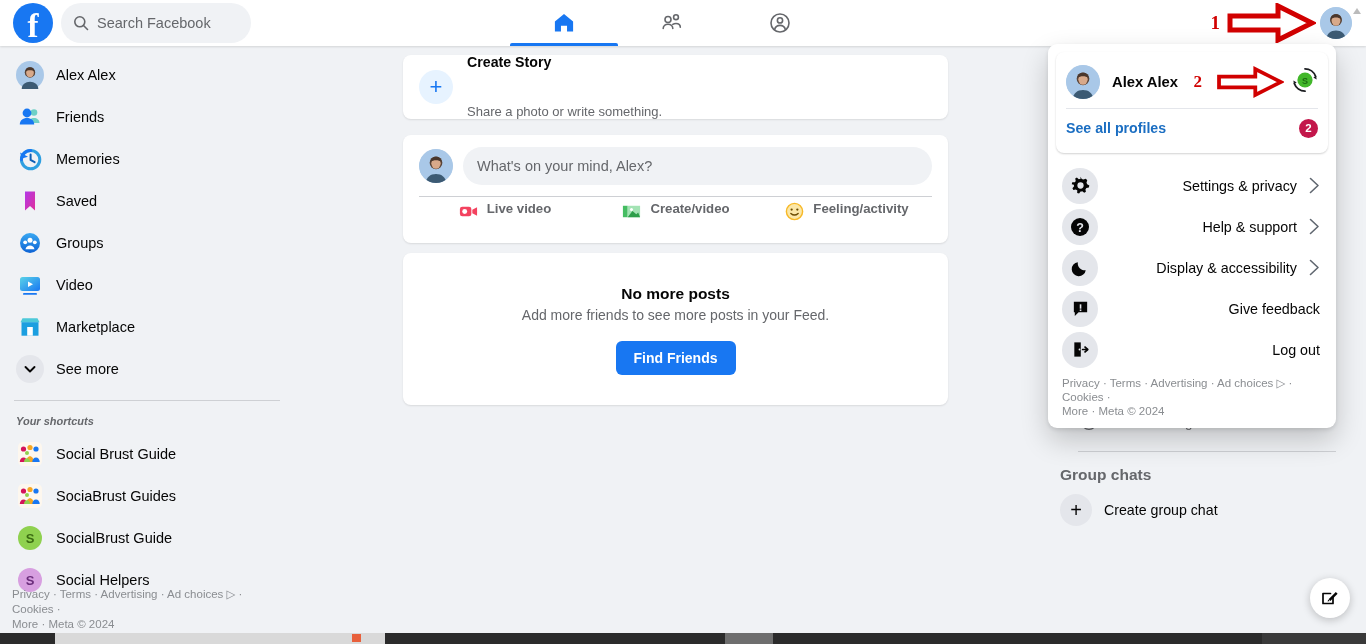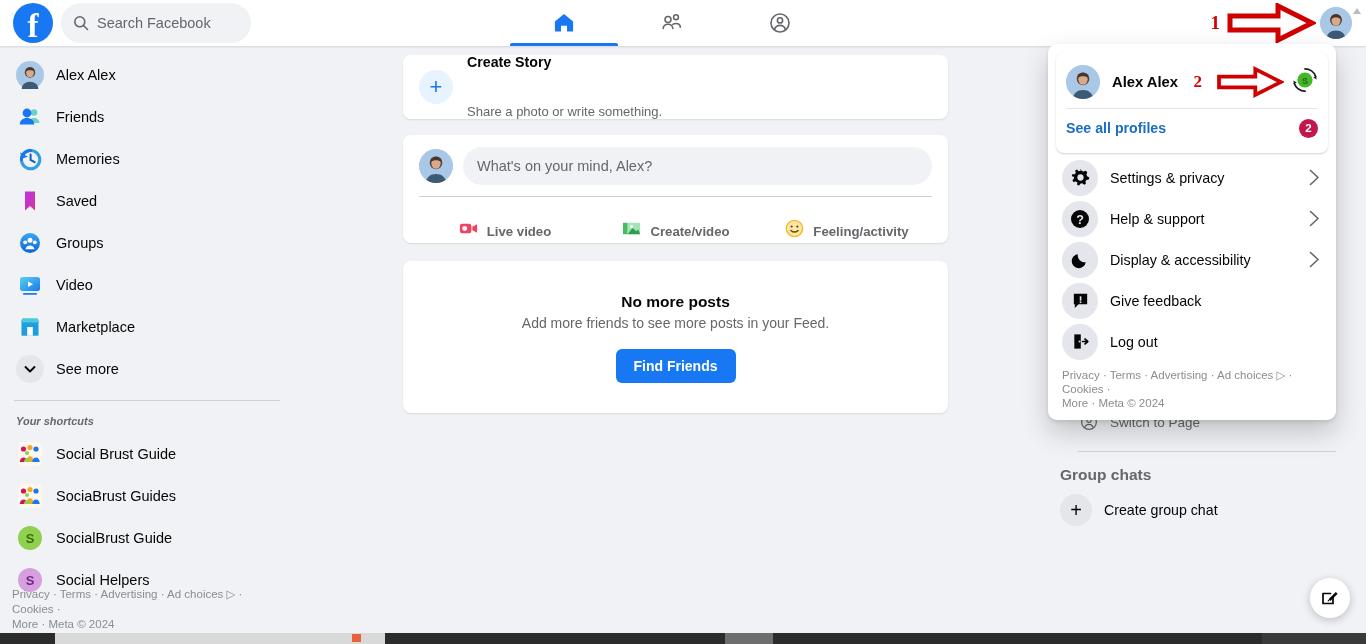--- a/index.html
+++ b/index.html
@@ -63,24 +63,24 @@
     color: #1877f2; font-size: 22px; display: flex; align-items: center; justify-content: center; flex: none; }
   .story-t1 { font-size: 14.2px; font-weight: bold; color: #050505; line-height: 17px; }
   .story-t2 { font-size: 13px; color: #65676b; line-height: 17px; margin-top: 32px; }
 
   .composer { margin-top: 16px; padding: 12px 16px 4px 16px; }
   .comp-row { display: flex; align-items: center; gap: 10px; }
   .comp-input { flex: 1; height: 38px; border-radius: 19px; background: #f0f2f5;
     display: flex; align-items: center; padding: 0 14px; color: #65676b; font-size: 14.5px; cursor: pointer; }
   .comp-divider { height: 1px; background: #ced0d4; margin: 11px 0 4px 0; }
   .comp-actions { display: flex; height: 38px; }
-  .comp-act { flex: 1; display: flex; align-items: flex-end; justify-content: center; gap: 8px;
+  .comp-act { flex: 1; display: flex; align-items: flex-start; justify-content: center; gap: 8px;
     border-radius: 8px; cursor: pointer; font-size: 13.2px; color: #65676b; font-weight: 600; }
 
-  .nomore { margin-top: 18px; padding: 32px 0 30px 0; text-align: center; }
+  .nomore { margin-top: 10px; padding: 32px 0 30px 0; text-align: center; }
   .nomore-t1 { font-size: 15.5px; font-weight: bold; color: #050505; }
   .nomore-t2 { font-size: 14px; color: #65676b; margin-top: 4px; }
   .btn-blue { margin: 18px auto 0 auto; display: block; background: #1877f2; color: #fff;
     border: none; border-radius: 6px; font-weight: bold; font-size: 14px; padding: 9px 18px;
     cursor: pointer; font-family: "Liberation Sans", sans-serif; }
 
   
   .rightcol { position: absolute; left: 1060px; top: 405px; width: 290px; }
   .rc-item { display: flex; align-items: center; gap: 12px; height: 34px; color: #65676b;
     font-size: 13.5px; padding-left: 20px; cursor: pointer; }
@@ -95,21 +95,21 @@
     background: #fff; border-radius: 9px; box-shadow: 0 12px 28px rgba(0,0,0,.2), 0 2px 4px rgba(0,0,0,.1);
     padding: 8px; z-index: 60; }
   .dd-profilecard { border-radius: 8px; box-shadow: 0 1px 2px rgba(0,0,0,.18); padding: 8px 10px 6px 10px; }
   .dd-prow { display: flex; align-items: center; gap: 12px; height: 44px; cursor: pointer; }
   .dd-pname { font-size: 14.8px; font-weight: bold; flex: 1; }
   .dd-hr { height: 1px; background: #e4e6eb; margin: 4px 0 0 0; }
   .dd-seeall { display: flex; align-items: center; height: 38px; cursor: pointer; }
   .dd-seeall-txt { color: #1b6ec2; font-size: 14.2px; font-weight: 600; flex: 1; }
   .badge-red { width: 19px; height: 19px; border-radius: 50%; background: #c3174b; color: #fff;
     font-size: 11.5px; font-weight: bold; display: flex; align-items: center; justify-content: center; }
-  .dd-items { padding-top: 4px; }
+  .dd-items { padding-top: 12px; text-align: right; }
   .dd-item { display: flex; align-items: center; gap: 12px; height: 41px; border-radius: 8px;
     padding: 0 8px 0 6px; cursor: pointer; }
   .dd-ico { width: 36px; height: 36px; border-radius: 50%; background: #e4e6eb; flex: none;
     display: flex; align-items: center; justify-content: center; }
   .dd-label { flex: 1; font-size: 14.3px; font-weight: 500; }
   .chev { color: #606770; }
   .dd-footer { font-size: 11.5px; color: #8a8d91; line-height: 14px; padding: 6px 4px 2px 6px; }
 
   
   .fab { position: absolute; right: 16px; bottom: 26px; width: 40px; height: 40px; border-radius: 50%;

